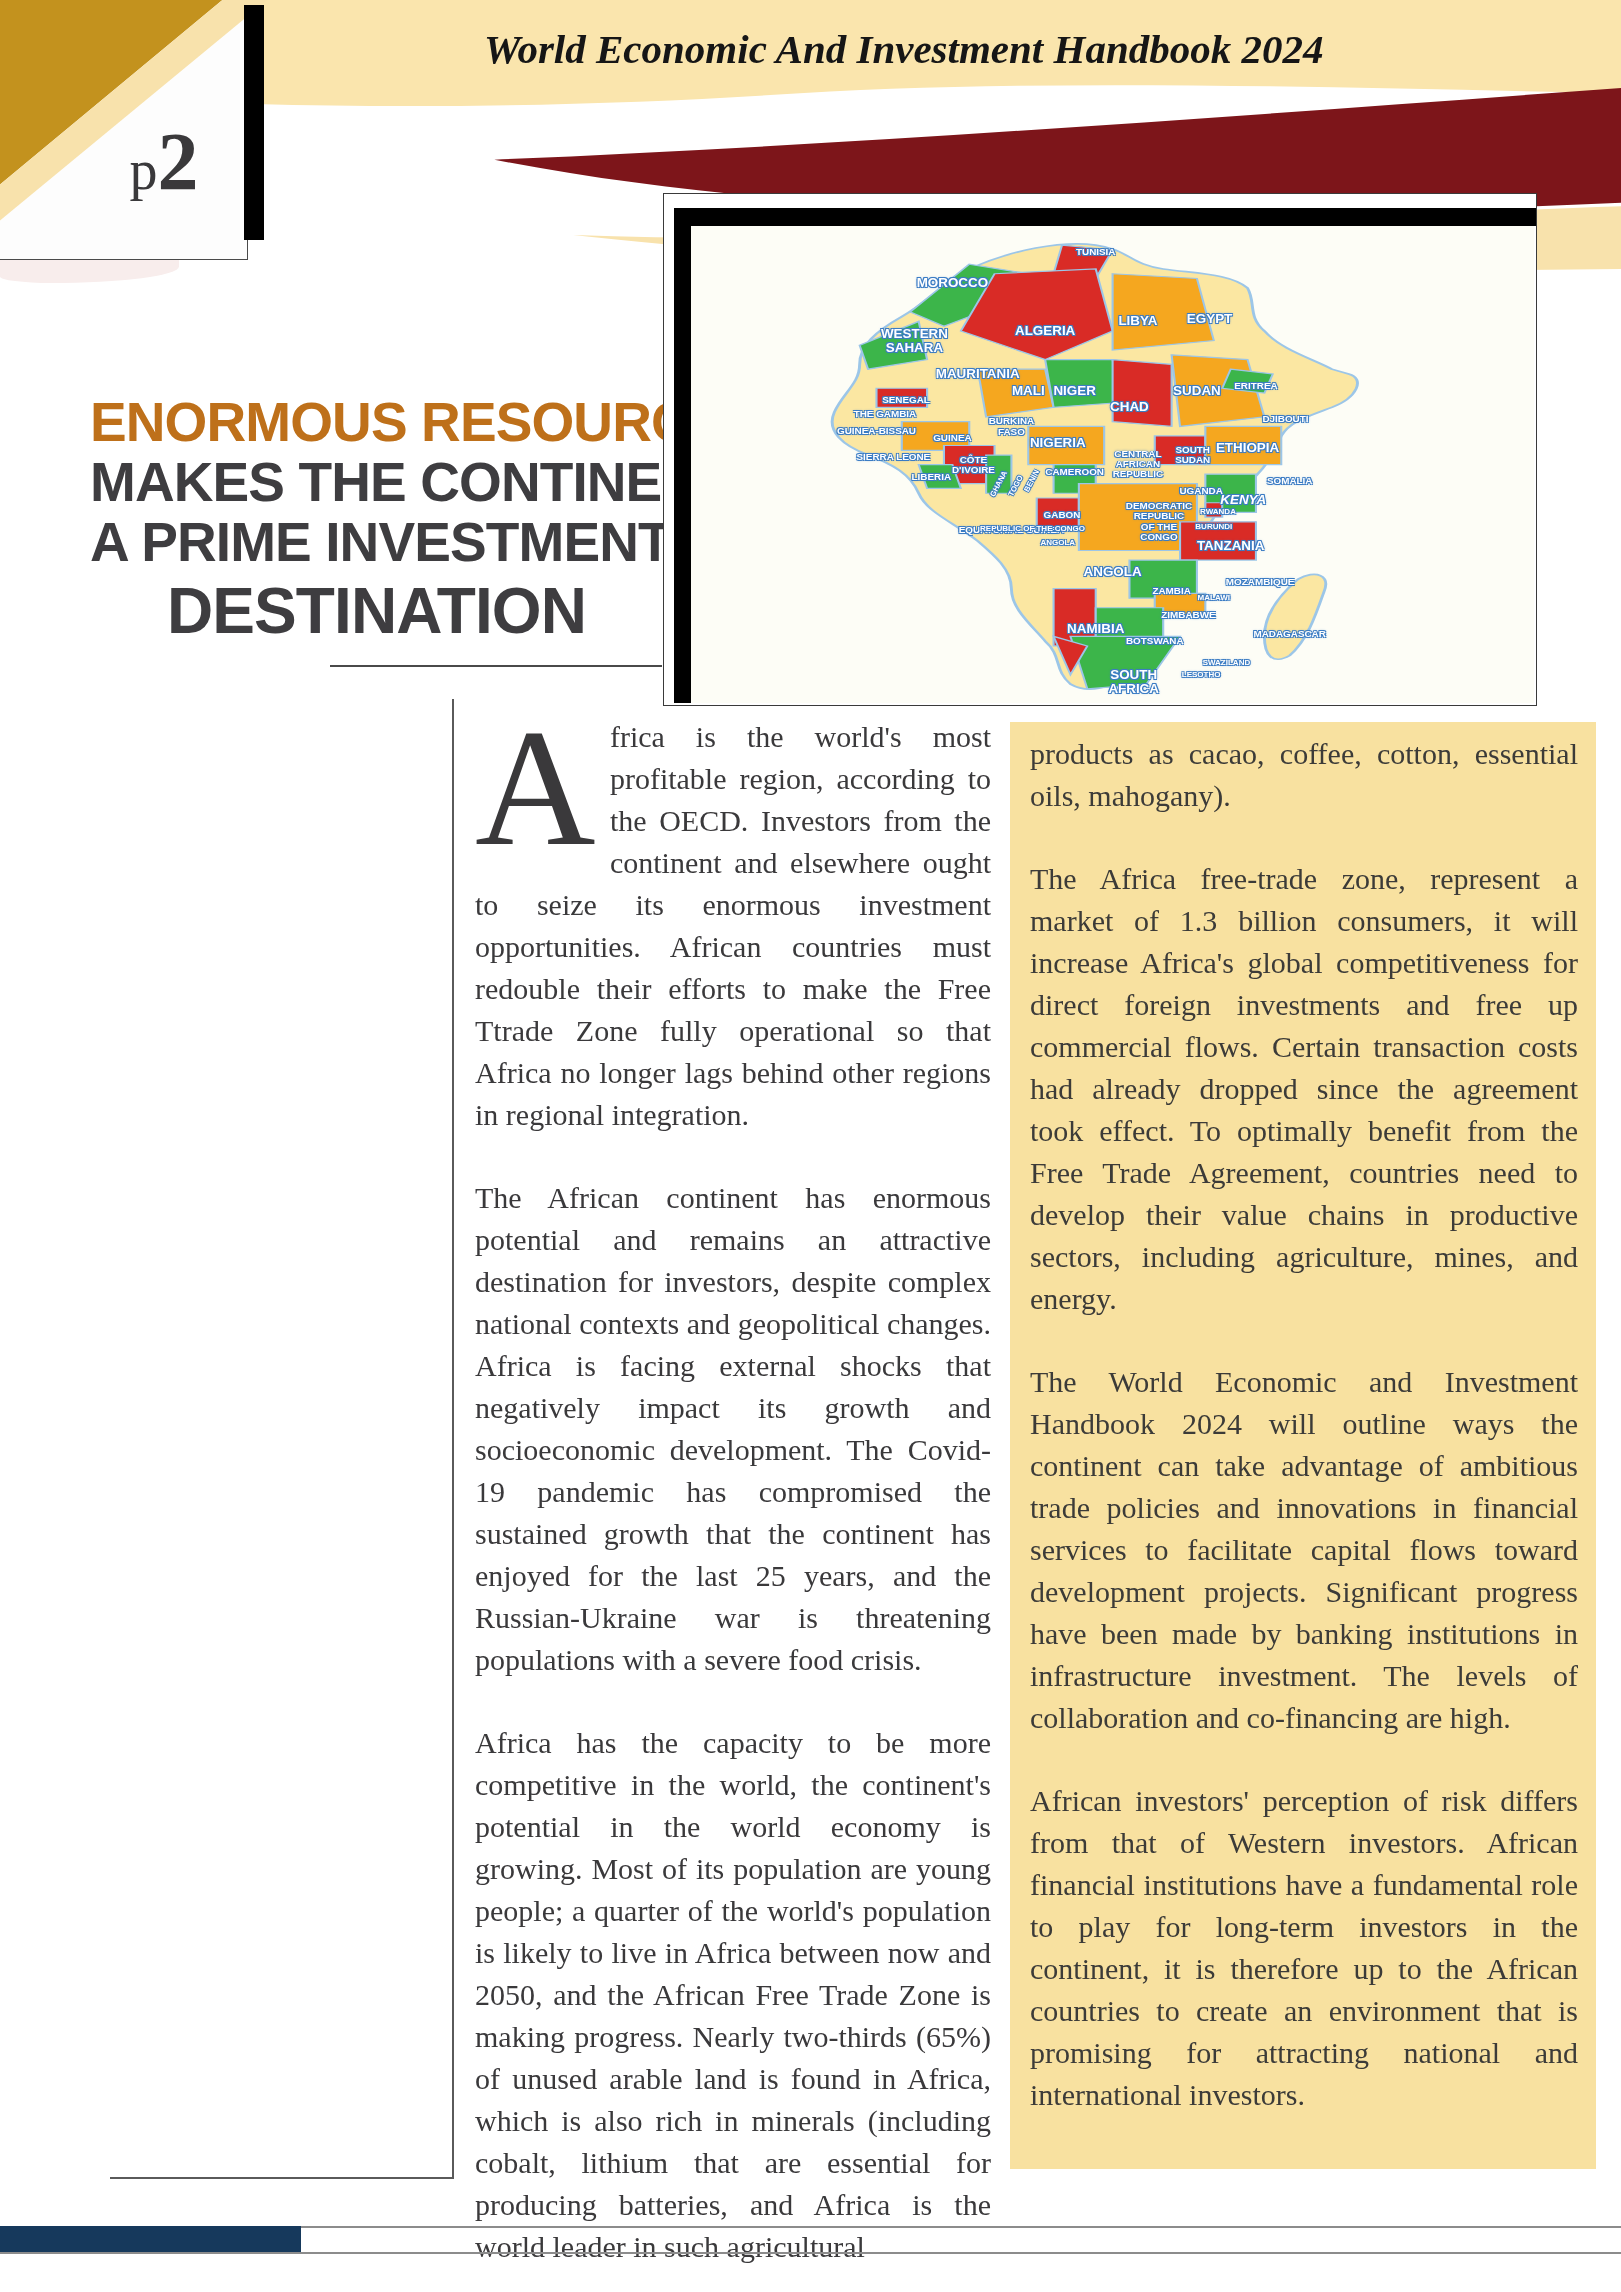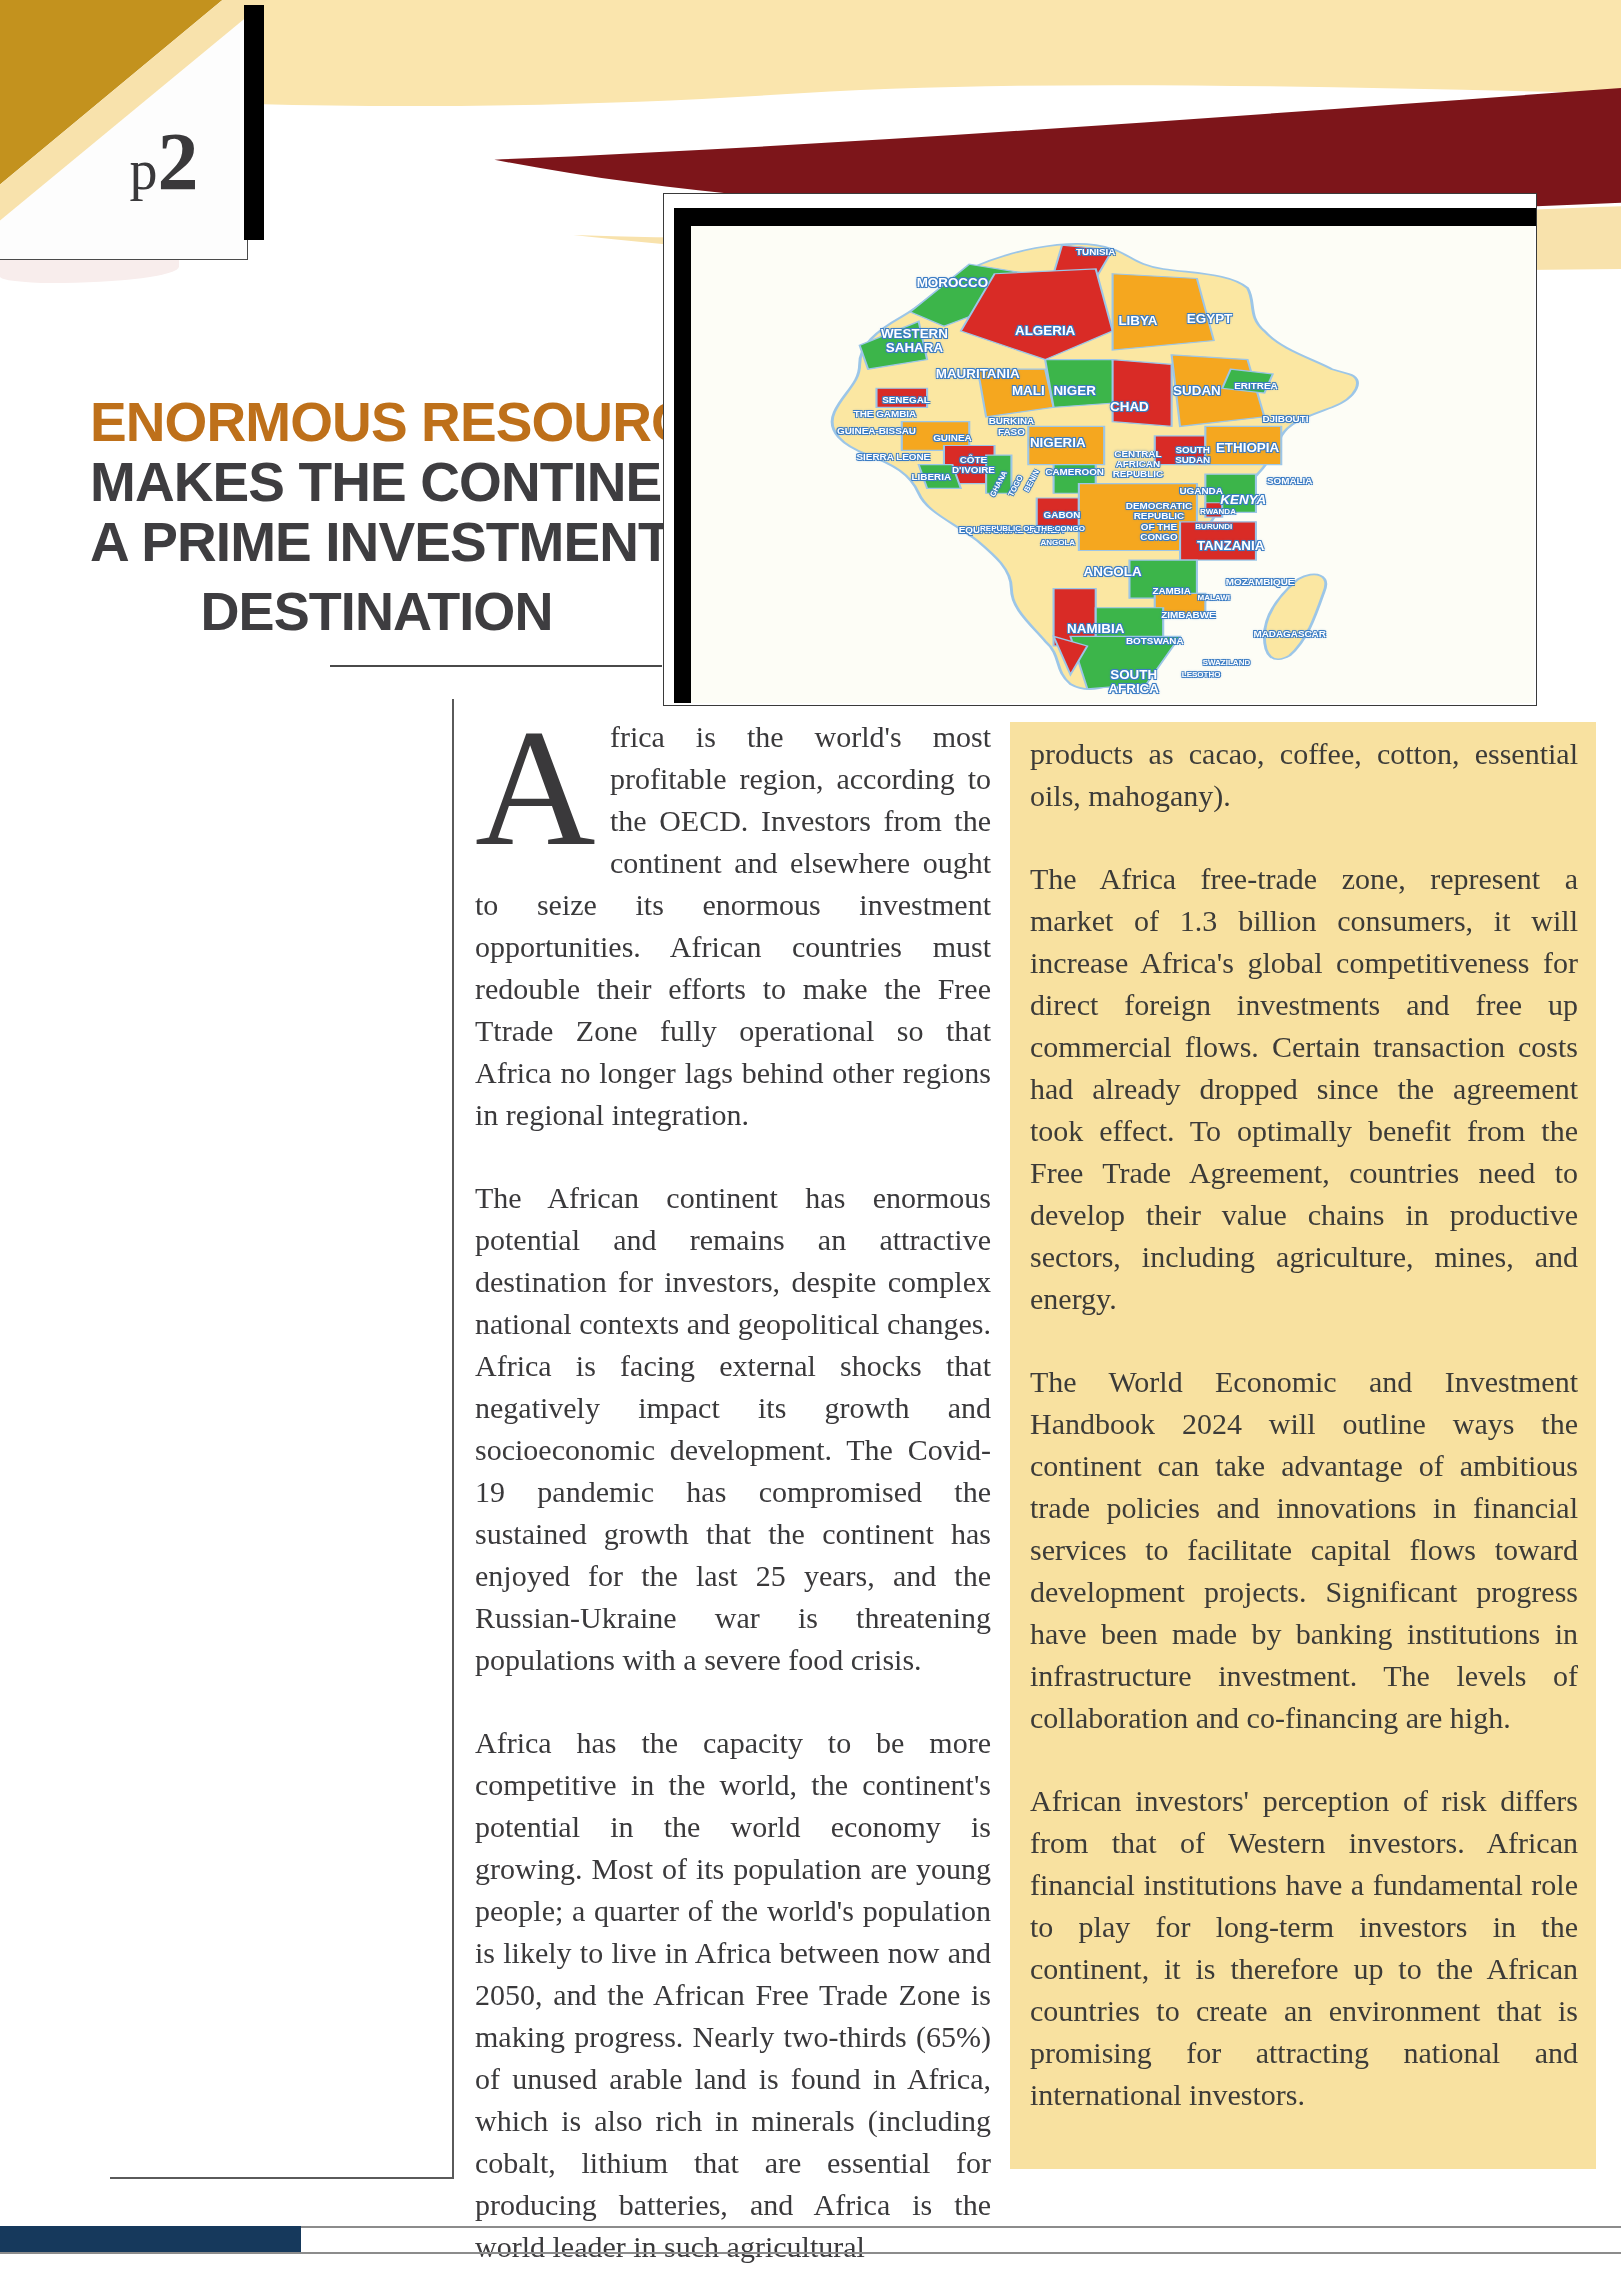--- a/index.html
+++ b/index.html
@@ -19,21 +19,21 @@
   .p2-label .p-pre{font-size:56px;font-weight:400;}
   .p2-label .p-num{font-size:82px;font-weight:700;}
   .pink-sliver{position:absolute;left:0;top:260px;width:179px;height:23px;background:#f8edec;
                border-radius:0 0 100% 40%;}
   
   .headline{position:absolute;left:90px;top:392px;width:573px;text-align:center;
             font-family:"Liberation Sans",sans-serif;font-weight:700;letter-spacing:-0.9px;}
   .hl-line{font-size:55px;line-height:60px;white-space:nowrap;}
   .hl-accent{color:#be701a;}
   .hl-dark{color:#3e3d40;}
-  .hl-xl{font-size:54px;line-height:79px;}
+  .hl-xl{font-size:64px;line-height:79px;}
   .hl-underline{position:absolute;left:330px;top:665px;width:332px;height:1.8px;background:#4a4a4a;}
   
   .map-box{position:absolute;left:663px;top:193px;width:874px;height:513px;background:#fff;
            border:1.8px solid #3a3a3a;box-sizing:border-box;}
   .map-frame-top{position:absolute;left:9.9px;top:14.3px;right:0;height:18px;background:#000;}
   .map-frame-left{position:absolute;left:9.9px;top:14.3px;width:17px;bottom:1.8px;background:#000;}
   .map-content{position:absolute;left:27px;top:32px;right:1.8px;bottom:1.8px;background:#fdfdf6;}
   .map-svg{position:absolute;left:0;top:0;width:100%;height:100%;}
   .map-label{position:absolute;font-family:"Liberation Sans",sans-serif;font-weight:700;
              color:#fff;text-align:center;white-space:pre-line;line-height:1.05;
@@ -64,20 +64,21 @@
 <body>
 
 <div class="page">
 
   <svg class="hdr-svg" viewBox="0 0 1811 330" preserveAspectRatio="none">
     <path fill="#fae5ad" d="M0,0 H1811 V104 C1500,98 1150,86 860,106 C600,122 300,124 0,102 Z"></path>
     <path fill="#7d151a" d="M552,178 C950,162 1400,128 1811,98 L1811,226 C1450,242 950,256 552,178 Z"></path>
     <path fill="#f8e2ac" d="M640,262 C1000,276 1450,242 1811,230 L1811,300 C1350,306 900,292 640,262 Z"></path>
   </svg>
 
+  <div class="doc-title">World Economic And Investment Handbook 2024</div>
 
   <div class="p2-box"></div>
   <svg class="gold-tri" viewBox="0 0 300 250" preserveAspectRatio="none">
     <polygon fill="#c3921e" points="0,0 248,0 0,206"></polygon>
     <polygon fill="#f8e2ac" points="248,0 298,0 0,246 0,206"></polygon>
   </svg>
   <div class="p2-blackbar"></div>
   <div class="pink-sliver"></div>
   <div class="p2-label">
     <span class="p-pre">p</span><span class="p-num">2</span>

